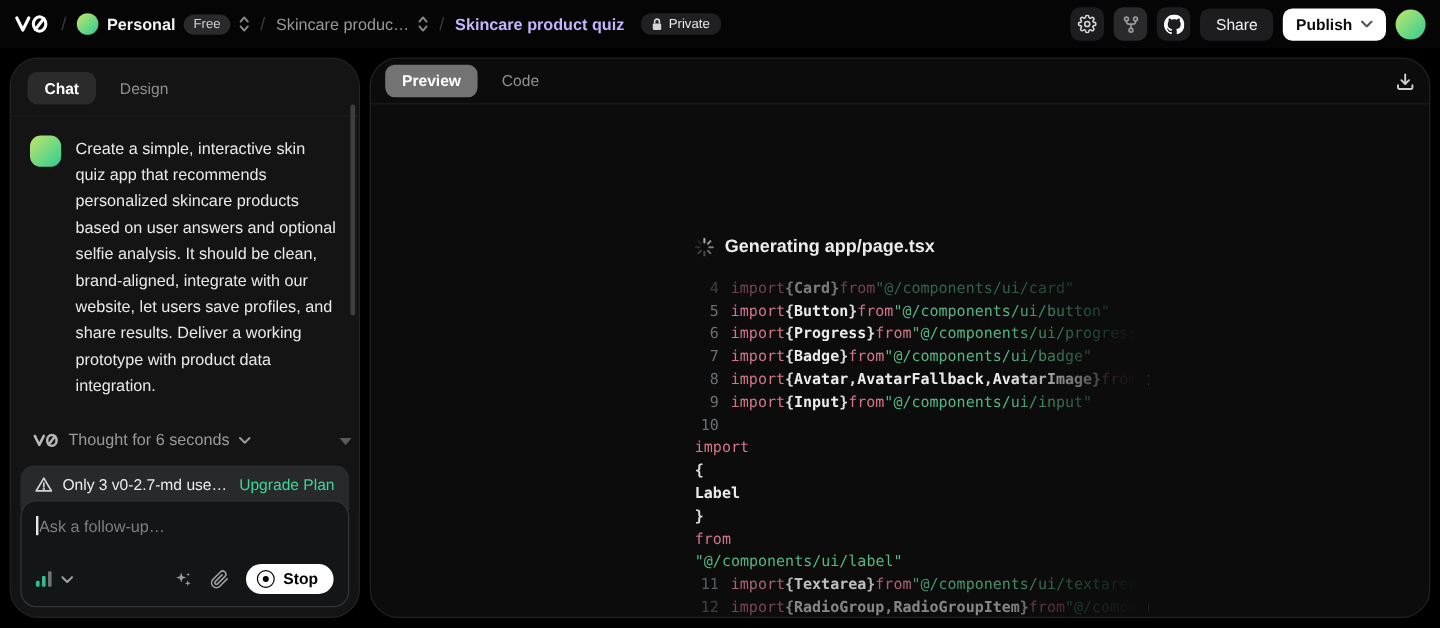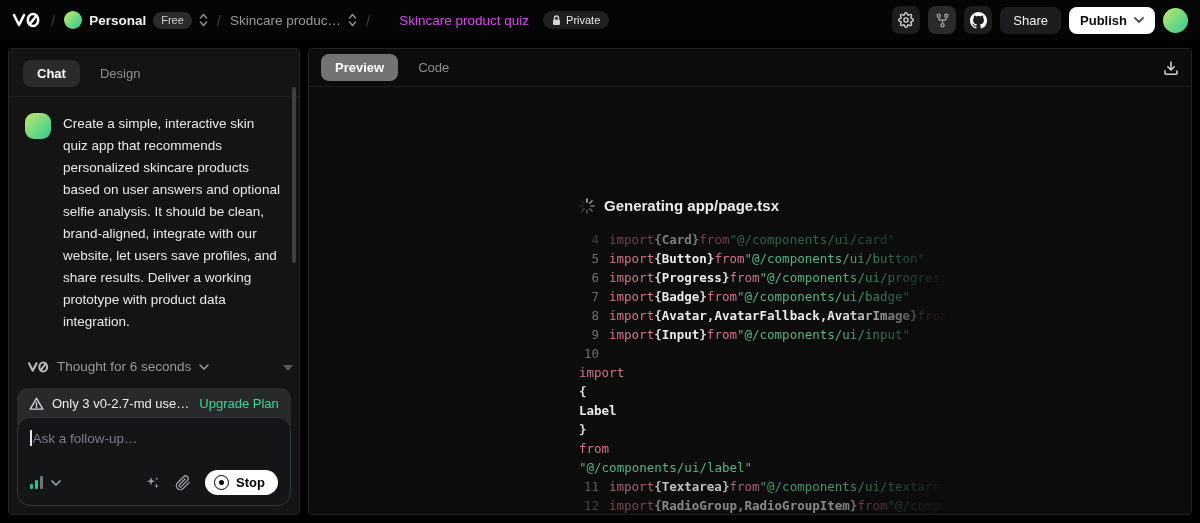--- a/index.html
+++ b/index.html
@@ -10,34 +10,34 @@
   .topbar { height:40px; display:flex; align-items:center; padding:0 12px; gap:8px; background:#050505; }
   .tb-left { display:flex; align-items:center; gap:8px; flex:1; min-width:0; }
   .sep { color:#3d3d3d; font-size:15px; padding:0 1px; }
   .logo { display:flex; align-items:center; margin-right:2px; }
   .ws, .proj { display:flex; align-items:center; gap:7px; cursor:pointer; }
   .ws-avatar { width:18px; height:18px; border-radius:50%; background:linear-gradient(135deg,#b9e56f 10%,#3ecf8e 85%); }
   .ws-name { color:#f2f2f2; font-size:13.5px; font-weight:700; }
   .badge { border-radius:999px; font-size:11px; padding:2.5px 8px; }
   .badge-free { background:#2a2a2c; color:#cfcfcf; }
   .proj-name { color:#999; font-size:13.5px; }
-  .proj-title { color:#d946ef; font-size:13.5px; font-weight:400;margin-left:20px; }
+  .proj-title { color:#c4b5fd; font-size:13.5px; font-weight:700; }
   .badge-private { background:#202022; color:#e8e8e8; display:inline-flex; align-items:center; gap:5px; padding:3px 9px; margin-left:6px; }
   .tb-right { display:flex; align-items:center; gap:8px; }
   .iconbtn { width:28px; height:28px; border:none; border-radius:8px; background:#1d1d1f; color:#d6d6d6;
              display:flex; align-items:center; justify-content:center; cursor:pointer; }
   .iconbtn.alt { background:#2a2a2c; }
   .btn-share { background:#1d1d1f; color:#f0f0f0; border:none; border-radius:8px; padding:6px 13px; font-size:13px; font-weight:500; cursor:pointer; }
   .btn-publish { background:#fff; color:#0a0a0a; border:none; border-radius:8px; padding:6px 11px; font-size:13px; font-weight:700;
                  display:flex; align-items:center; gap:7px; cursor:pointer; }
   .user-avatar { width:25px; height:25px; border-radius:50%; background:linear-gradient(135deg,#b9e56f 5%,#3ecf8e 90%); cursor:pointer; }
 
   
   .workspace-row { display:flex; gap:8px; padding:8px; height:483px; }
-  .panel { background:#141414; border:1px solid #232323; border-radius:4px; position:relative; overflow:hidden; }
+  .panel { background:#141414; border:1px solid #232323; border-radius:24px; position:relative; overflow:hidden; }
   .sidebar { width:292px; flex:none; }
   .mainpanel { flex:1; background:#0c0c0d; }
 
   
   .side-tabs { display:flex; align-items:center; gap:6px; padding:11px 14px 9px; border-bottom:1px solid rgba(255,255,255,.04); }
   .tab-pill { border:none; border-radius:8px; font-size:13px; padding:6px 14px; cursor:pointer; background:transparent; color:#8f8f8f; }
   .tab-pill.active { background:#2b2b2b; color:#fff; font-weight:600; }
   .chat-scroll { padding:16px 18px 0 16px; }
   .msg-user { display:flex; gap:12px; margin-bottom:26px; }
   .msg-avatar { width:26px; height:26px; border-radius:9px; background:linear-gradient(135deg,#b9e56f 5%,#3ecf8e 90%); flex:none; }

